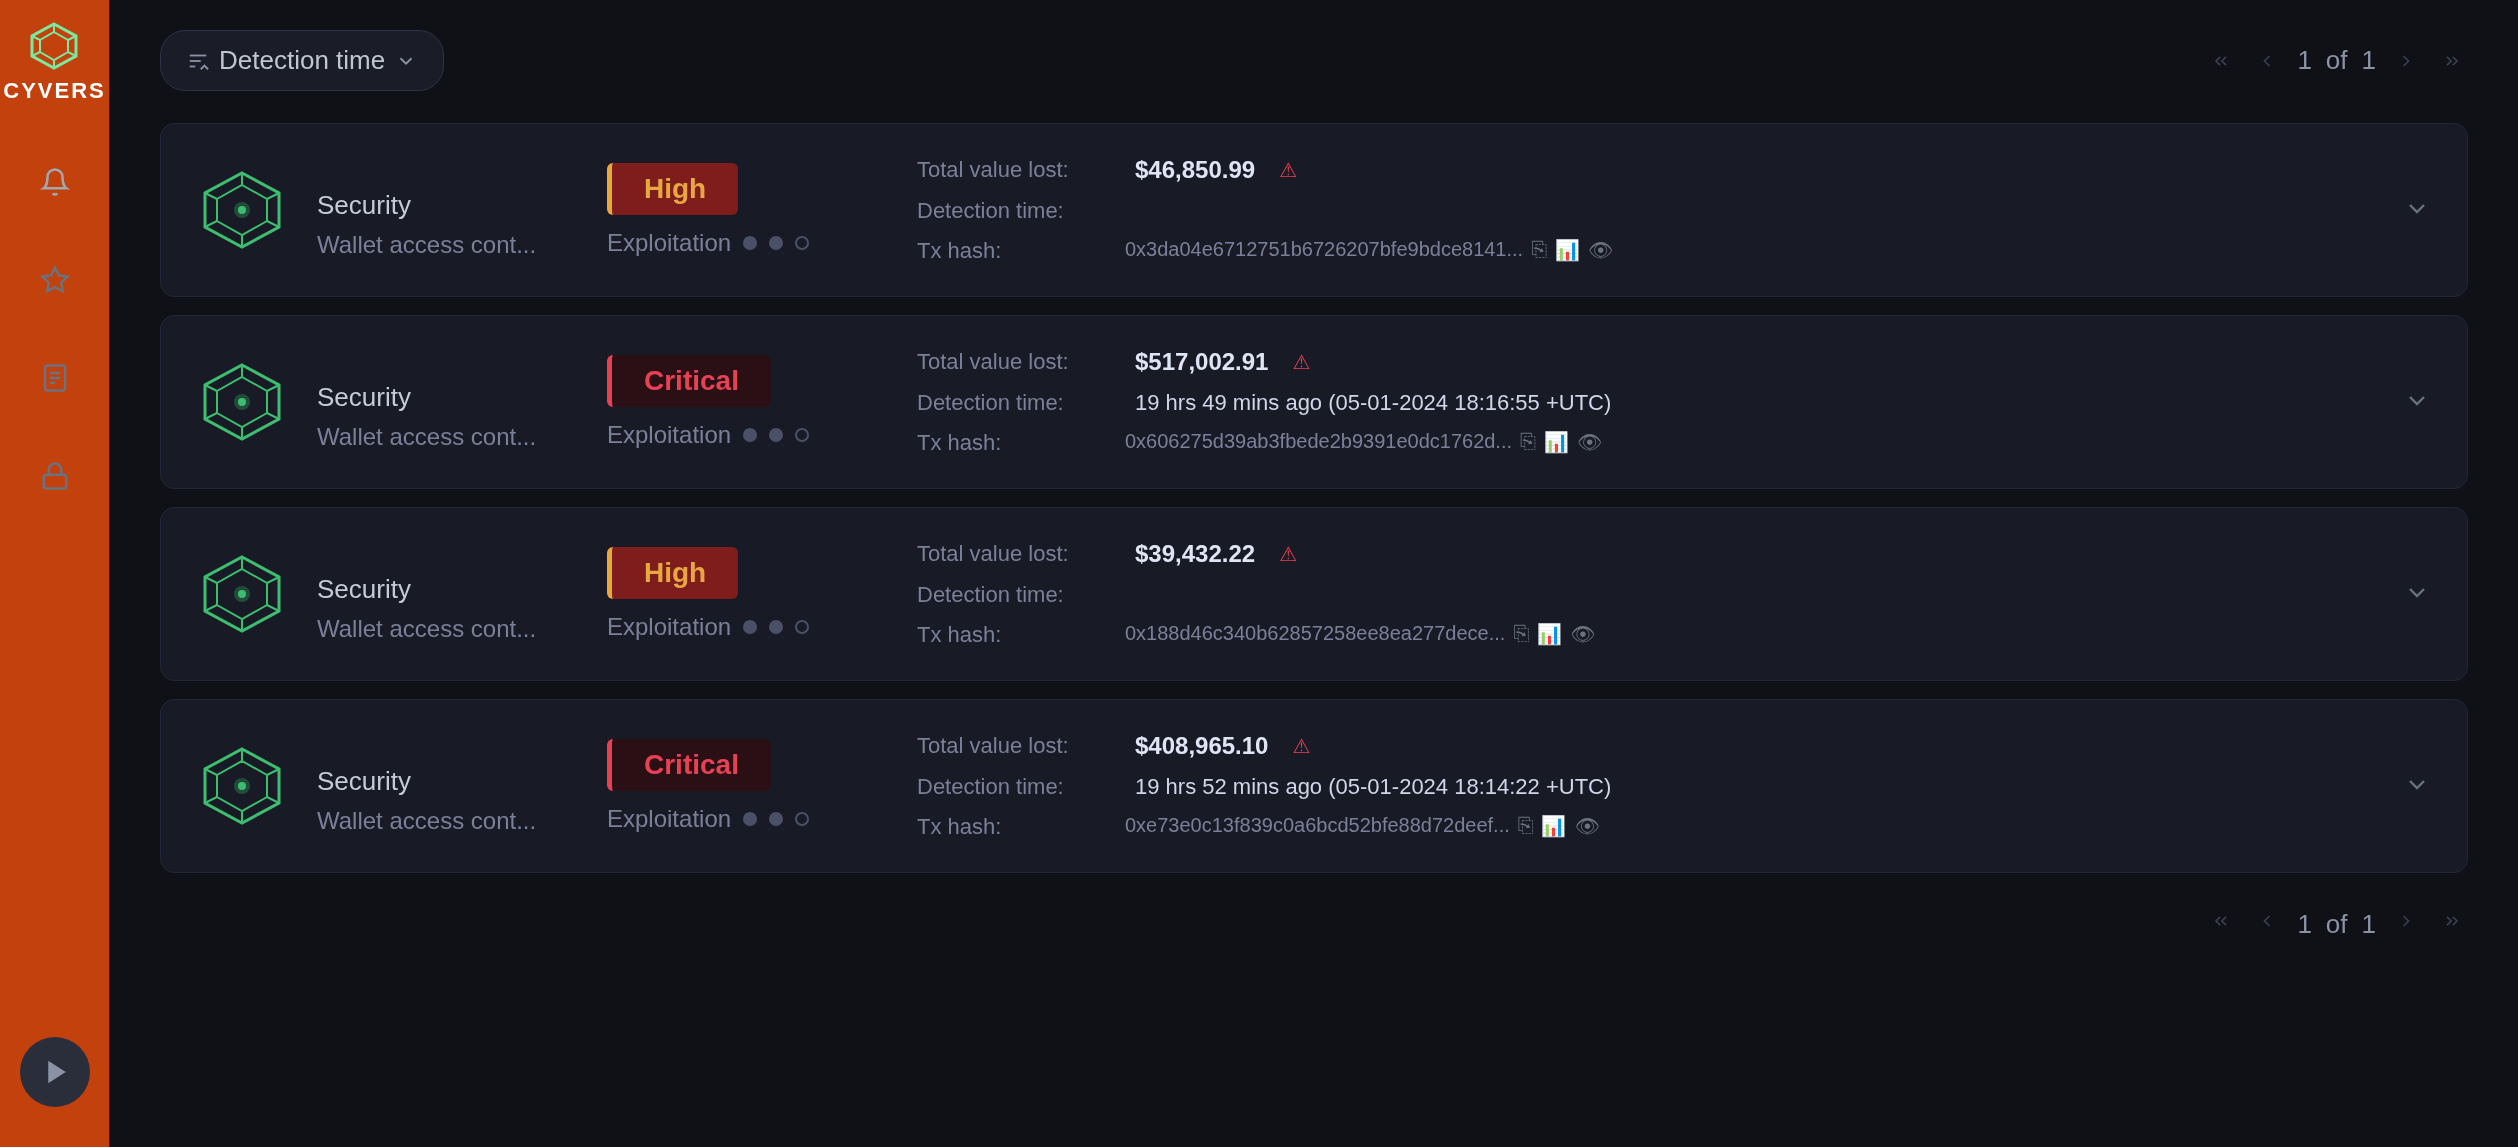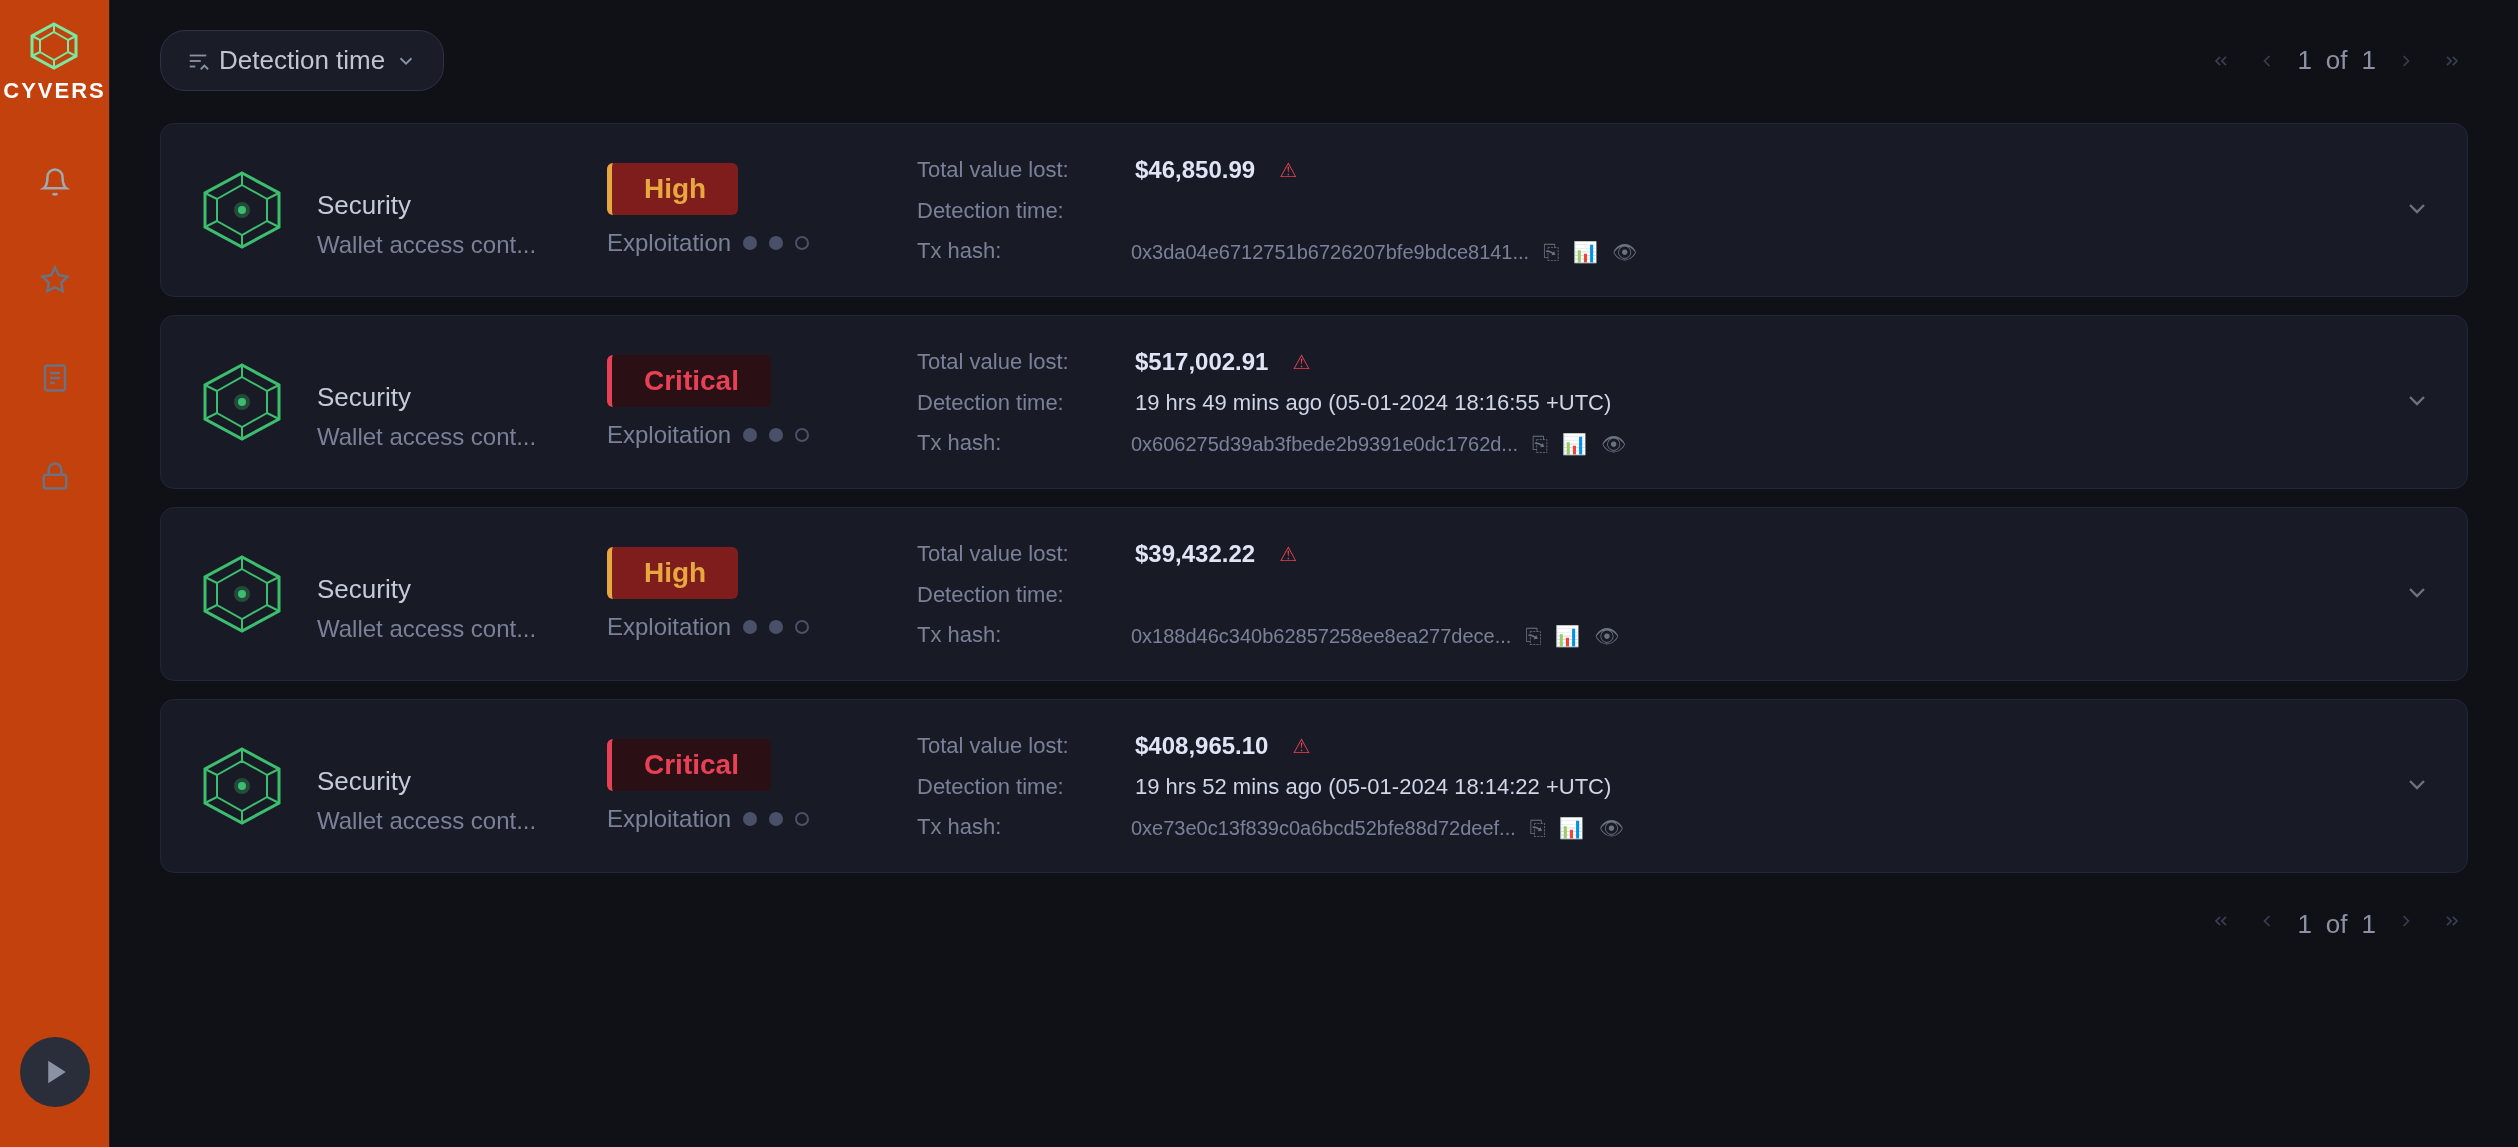--- a/index.html
+++ b/index.html
@@ -240,22 +240,22 @@
       font-size: 24px;
       font-weight: 600;
     }
     .warning-icon {
       color: #e84055;
       font-size: 20px;
       margin-left: 6px;
     }
     .hash-row {
       display: flex;
-      align-items: flex-end;
-      gap: 14px;
+      align-items: flex-start;
+      gap: 8px;
     }
     .hash-value {
       color: #7b8099;
       font-size: 20px;
     }
     .hash-icon {
       cursor: pointer;
       color: #6b7280;
       font-size: 20px;
     }

